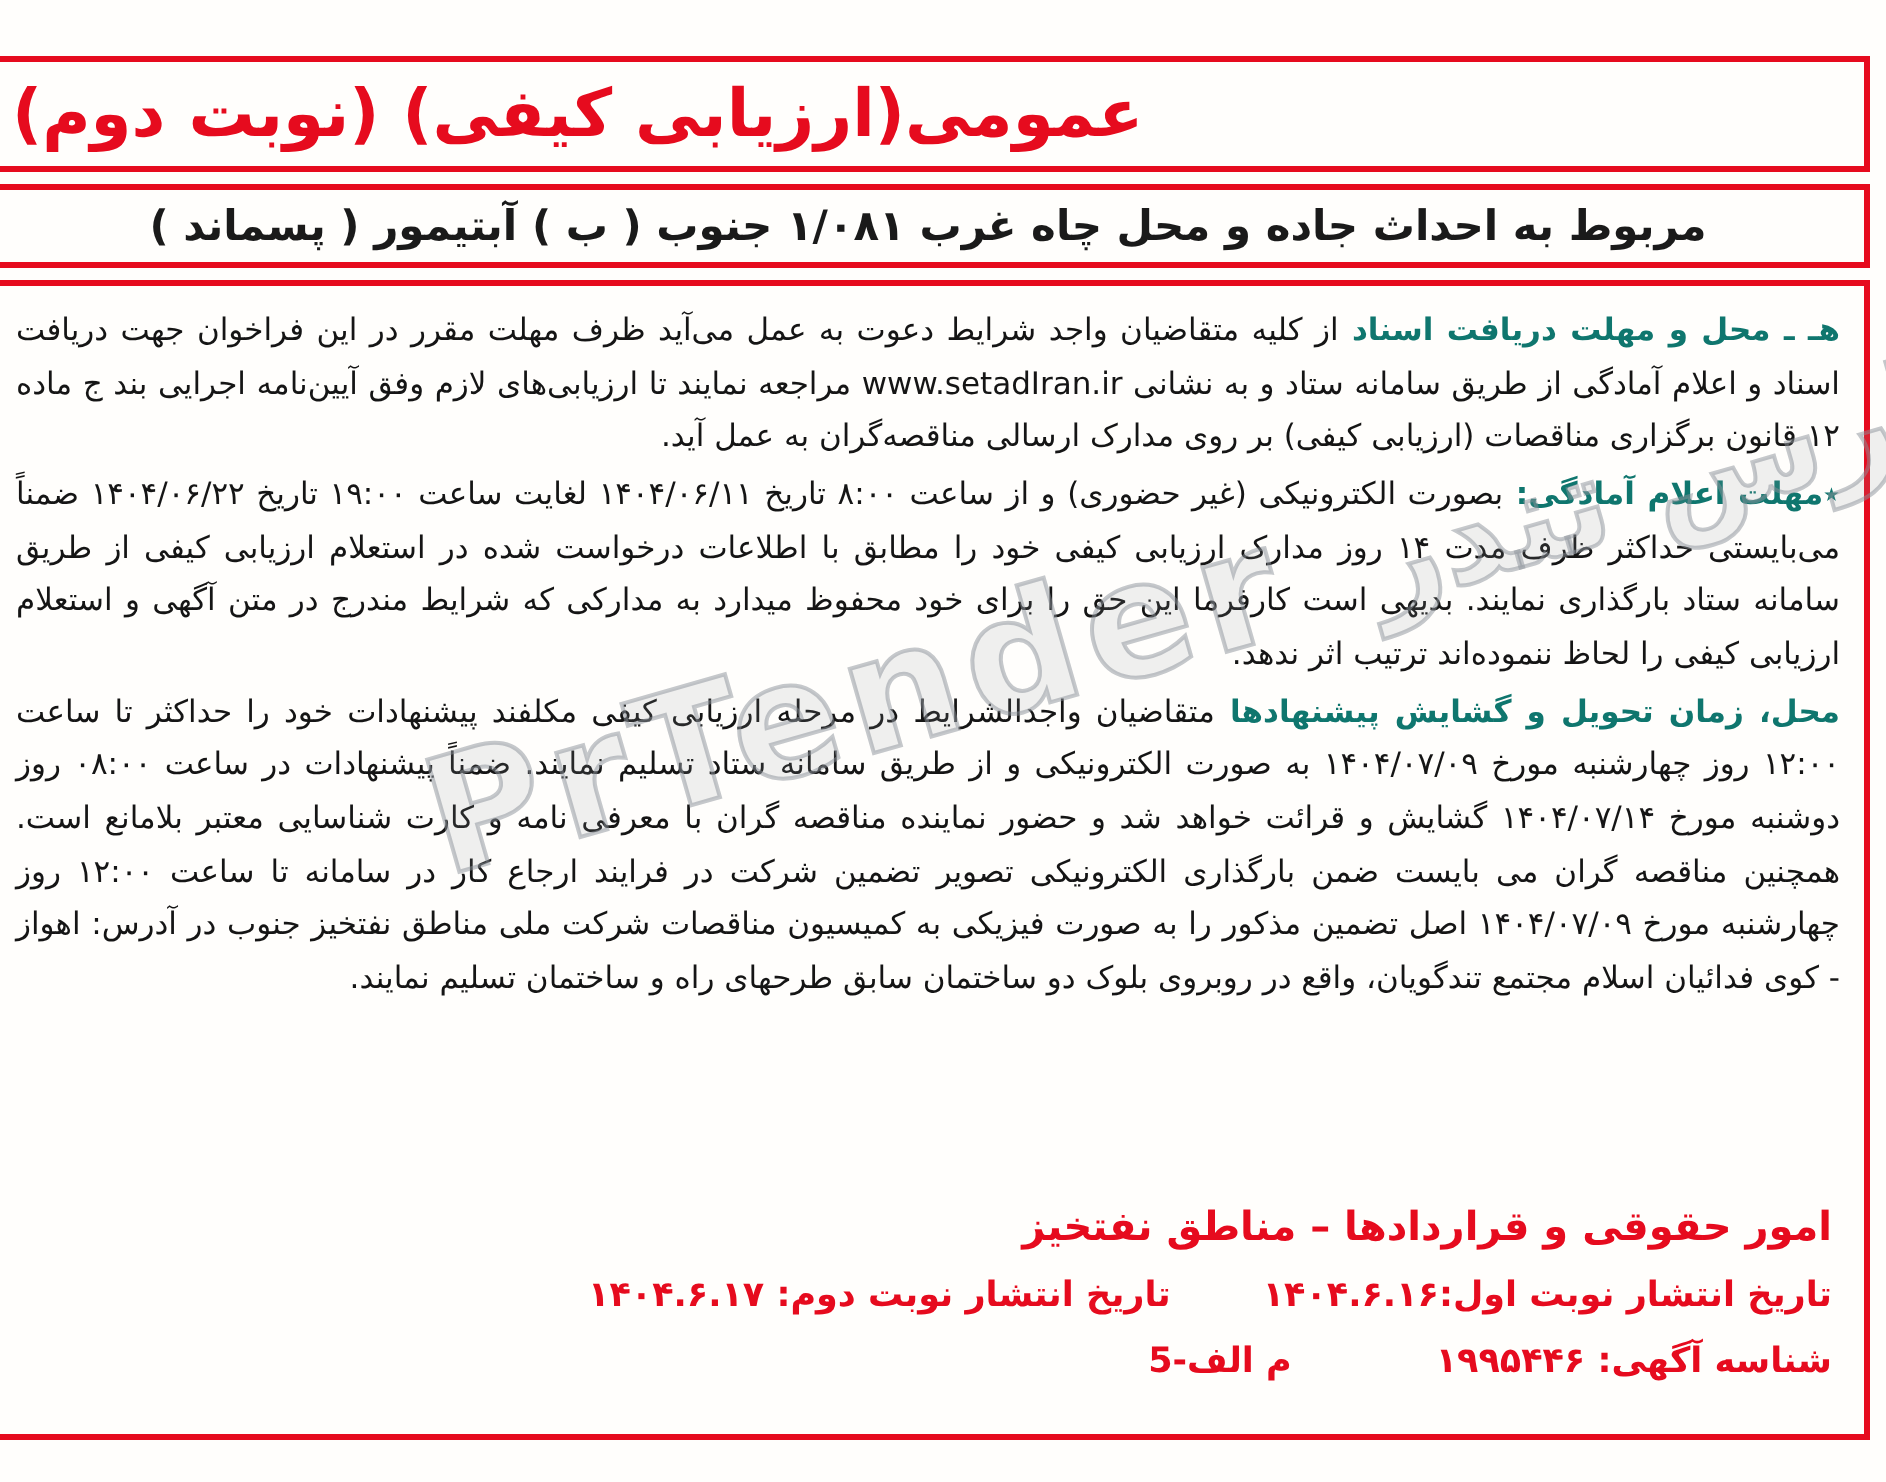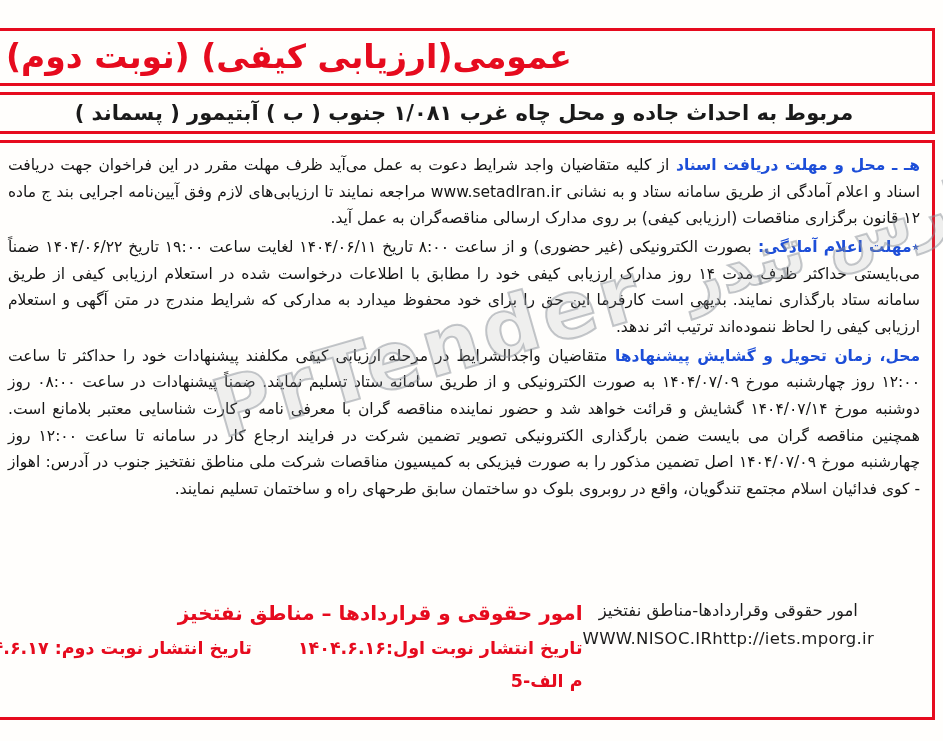--- a/index.html
+++ b/index.html
@@ -32,21 +32,21 @@
   .body-inner {
     position:absolute; inset:0;
     padding:9px 12px 6px 12px;
     direction:rtl; overflow:hidden;
   }
   .para {
     margin:0 0 2px 0;
     font-size:15.5px; line-height:1.72;
     color:#151515; text-align:justify;
   }
-  .para b { font-weight:bold; color:#1d4ed8; }
+  .para b { font-weight:bold; color:#0f766e; }
 
   .cols {
     position:absolute; left:16px; right:16px; bottom:26px;
     display:flex; direction:rtl; justify-content:space-between; align-items:flex-start;
   }
   .col-black { margin-right:42px; text-align:center; color:#1c1c1c; }
   .col-black .dept-line { font-size:16.5px; margin-bottom:9px; }
   .col-black .url-line { direction:ltr; font-size:16.5px; letter-spacing:0.3px; }
 
   .col-red { margin-left:16px; color:var(--red, #e60b1e); font-weight:bold; }
@@ -87,31 +87,28 @@
 
     <p class="para"><b>هـ ـ محل و مهلت دریافت اسناد </b><span>از کلیه متقاضیان واجد شرایط دعوت به عمل می‌آید ظرف مهلت مقرر در این فراخوان جهت دریافت اسناد و اعلام آمادگی از طریق سامانه ستاد و به نشانی www.setadIran.ir مراجعه نمایند تا ارزیابی‌های لازم وفق آیین‌نامه اجرایی بند ج ماده ۱۲ قانون برگزاری مناقصات (ارزیابی کیفی) بر روی مدارک ارسالی مناقصه‌گران به عمل آید.</span></p>
 
     <p class="para"><b>٭مهلت اعلام آمادگی: </b><span>بصورت الکترونیکی (غیر حضوری) و از ساعت ۸:۰۰ تاریخ ۱۴۰۴/۰۶/۱۱ لغایت ساعت ۱۹:۰۰ تاریخ ۱۴۰۴/۰۶/۲۲ ضمناً می‌بایستی حداکثر ظرف مدت ۱۴ روز مدارک ارزیابی کیفی خود را مطابق با اطلاعات درخواست شده در استعلام ارزیابی کیفی از طریق سامانه ستاد بارگذاری نمایند. بدیهی است کارفرما این حق را برای خود محفوظ میدارد به مدارکی که شرایط مندرج در متن آگهی و استعلام ارزیابی کیفی را لحاظ ننموده‌اند ترتیب اثر ندهد.</span></p>
 
     <p class="para"><b>محل، زمان تحویل و گشایش پیشنهادها </b><span>متقاضیان واجدالشرایط در مرحله ارزیابی کیفی مکلفند پیشنهادات خود را حداکثر تا ساعت ۱۲:۰۰ روز چهارشنبه مورخ ۱۴۰۴/۰۷/۰۹ به صورت الکترونیکی و از طریق سامانه ستاد تسلیم نمایند. ضمناً پیشنهادات در ساعت ۰۸:۰۰ روز دوشنبه مورخ ۱۴۰۴/۰۷/۱۴ گشایش و قرائت خواهد شد و حضور نماینده مناقصه گران با معرفی نامه و کارت شناسایی معتبر بلامانع است. همچنین مناقصه گران می بایست ضمن بارگذاری الکترونیکی تصویر تضمین شرکت در فرایند ارجاع کار در سامانه تا ساعت ۱۲:۰۰ روز چهارشنبه مورخ ۱۴۰۴/۰۷/۰۹ اصل تضمین مذکور را به صورت فیزیکی به کمیسیون مناقصات شرکت ملی مناطق نفتخیز جنوب در آدرس: اهواز - کوی فدائیان اسلام مجتمع تندگویان، واقع در روبروی بلوک دو ساختمان سابق طرحهای راه و ساختمان تسلیم نمایند.</span></p>
 
 
 
     <div class="cols">
-      <div class="col-black">
-        <div class="dept-line">امور حقوقی وقراردادها-مناطق نفتخیز</div>
-        <div class="url-line">WWW.NISOC.IRhttp://iets.mporg.ir</div>
-      </div>
       <div class="col-red">
         <div class="dept-red">امور حقوقی و قراردادها – مناطق نفتخیز</div>
         <div class="date-row">
           <span>تاریخ انتشار نوبت اول:۱۴۰۴.۶.۱۶</span>
           <span>تاریخ انتشار نوبت دوم: ۱۴۰۴.۶.۱۷</span>
         </div>
         <div class="id-row">
+          <span>شناسه آگهی: ۱۹۹۵۴۴۶</span>
           <span>م الف-5</span>
         </div>
       </div>
     </div>
 
   </div>
 </div>
 
 <div class="watermark">
   <span class="wm-latin">PrTender</span>

